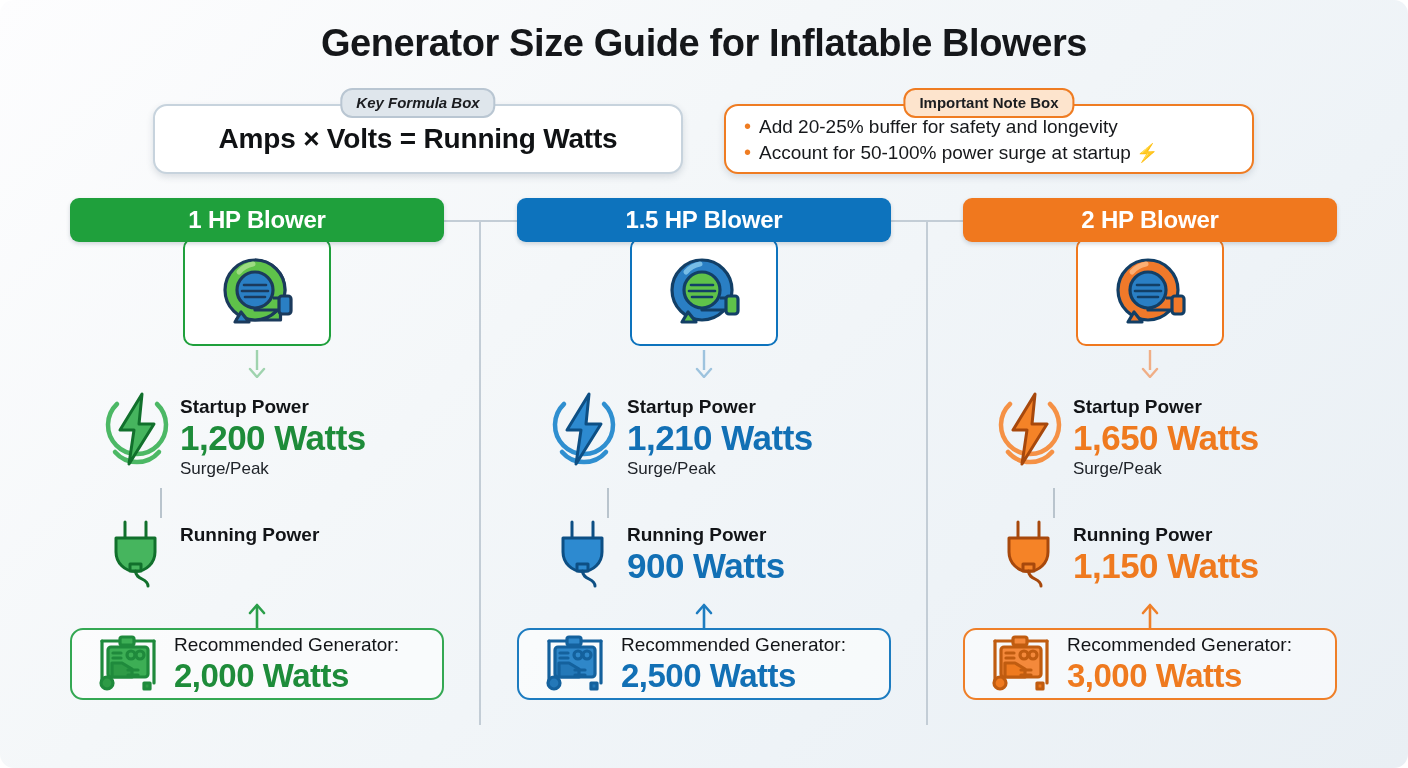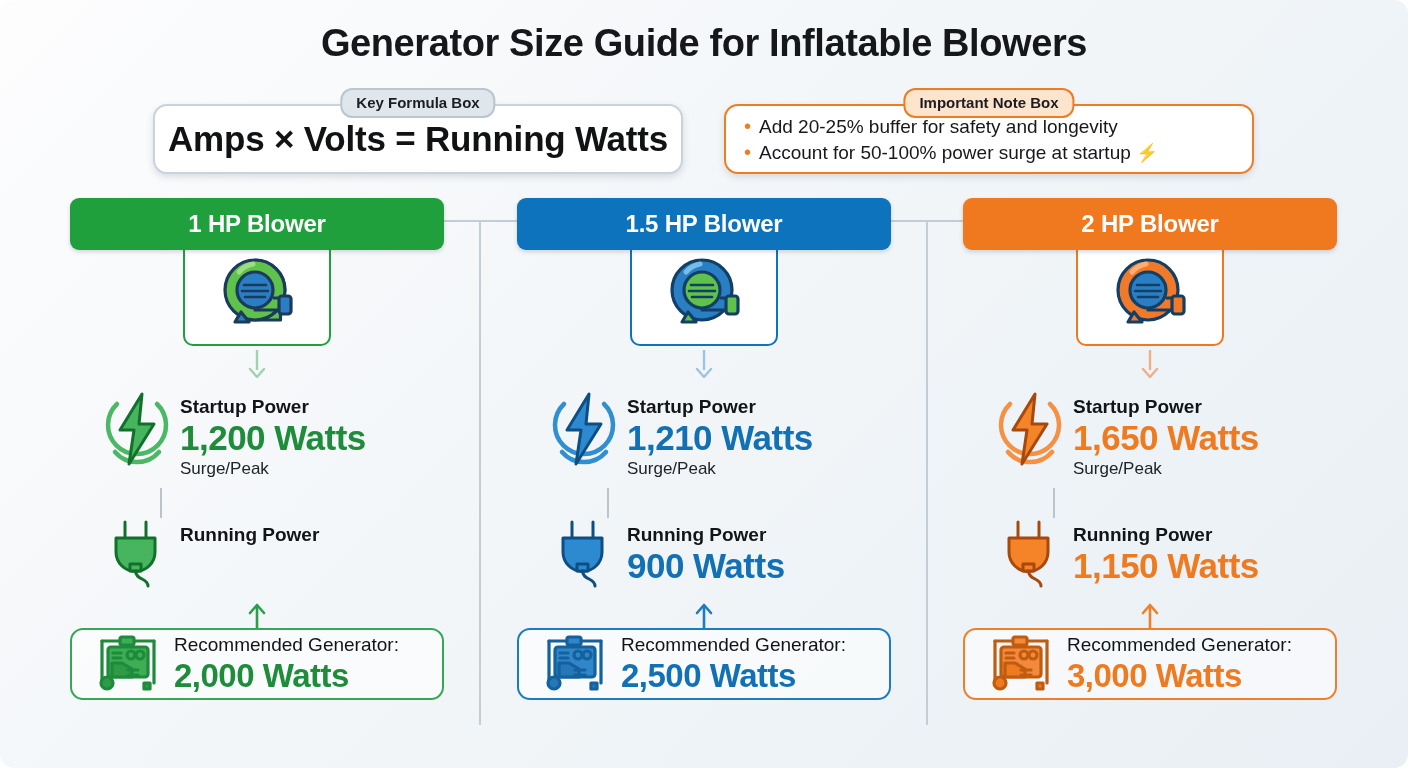--- a/index.html
+++ b/index.html
@@ -51,23 +51,24 @@
   #formula-box {
     left: 153px; top: 104px;
     width: 530px; height: 70px;
     border: 2px solid #c7d3dd;
     display: flex; align-items: center; justify-content: center;
   }
   #formula-box .tag {
     background: #dfe6ec;
     border: 2px solid #b9c6d2;
     color: #1b1d20;
+    font-style: italic;
   }
   #formula-text {
-    font-size: 35px;
+    font-size: 28px;
     font-weight: bold;
     color: #101214;
     letter-spacing: -0.2px;
   }
 
   #note-box {
     left: 724px; top: 104px;
     width: 530px; height: 70px;
     border: 2px solid #ef7c22;
     padding: 8px 0 0 18px;
@@ -106,21 +107,21 @@
     height: 504px;
   }
 
   
   .column { position: absolute; top: 198px; width: 374px; }
   #col-1 { left: 70px; }
   #col-2 { left: 517px; }
   #col-3 { left: 963px; border-radius: 10px; }
 
   .col-header {
-    height: 52px;
+    height: 44px;
     border-radius: 9px;
     display: flex; align-items: center; justify-content: center;
     color: #ffffff;
     font-size: 24px;
     font-weight: bold;
     letter-spacing: -0.2px;
     position: relative;
     z-index: 3;
     box-shadow: 0 2px 4px rgba(30,50,70,.18);
   }

